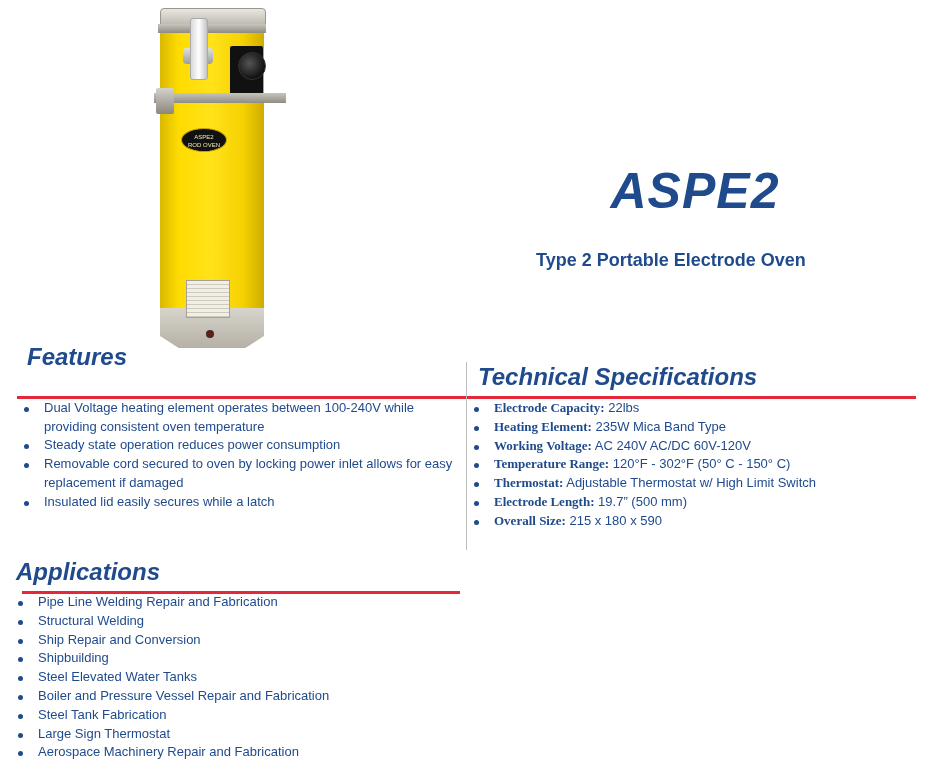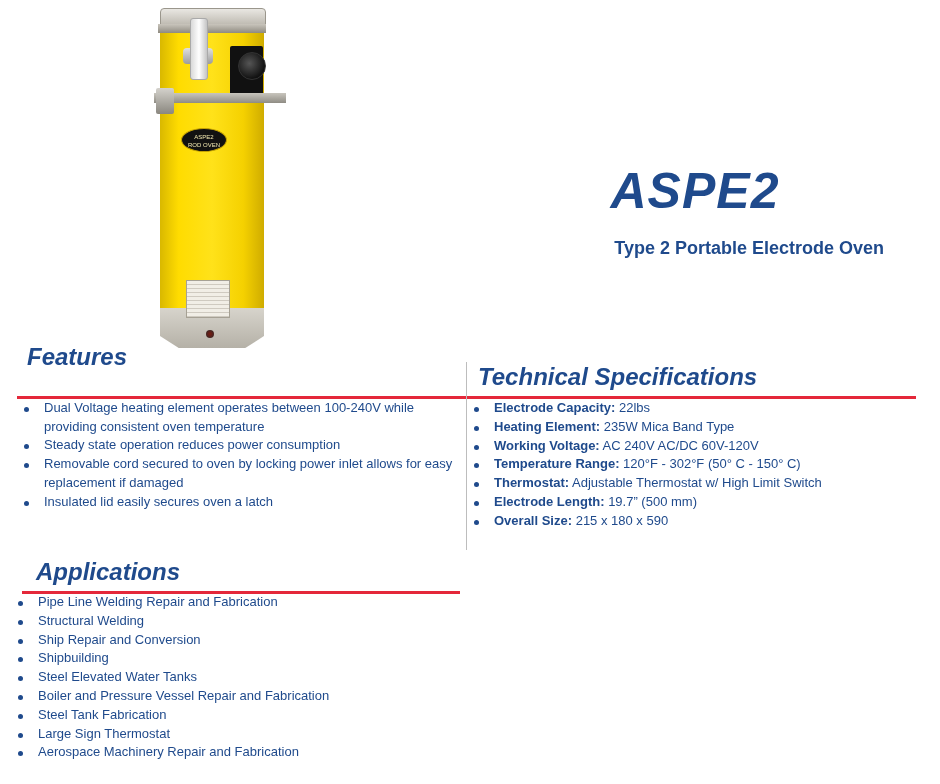--- a/index.html
+++ b/index.html
@@ -36,34 +36,34 @@
     .label-plate { position: absolute; left: 36px; top: 272px; width: 42px; height: 36px;
            background: repeating-linear-gradient(#f1eee6 0 3px,#cfcac0 3px 4px);
            border: 1px solid #a6a194; }
     .base { position: absolute; left: 10px; top: 300px; width: 104px; height: 40px;
            background: linear-gradient(#d7d4cc,#b5b1a7); clip-path: polygon(0 0,100% 0,100% 70%,82% 100%,18% 100%,0 70%); }
     .inlet { position: absolute; left: 56px; top: 322px; width: 8px; height: 8px;
            background: radial-gradient(circle,#7a1a10,#2a2a2a); border-radius: 50%; }
     .model { position: absolute; left: 545px; width: 300px; text-align: center; top: 162px;
              font-size: 50px; font-weight: bold; font-style: italic; color: #1f4a8c;
              letter-spacing: 1px; margin: 0; }
-    .subtitle { position: absolute; left: 520px; width: 360px; text-align: right; top: 232px;
-             font-size: 18px; font-weight: bold; color: #1f4a8c; line-height: 24px; margin: 4px; }
+    .subtitle { position: absolute; left: 520px; width: 360px; text-align: left; top: 232px;
+             font-size: 18px; font-weight: bold; color: #1f4a8c; line-height: 24px; margin: 16px; }
 
     
     .h2 { position: absolute; font-size: 24px; font-weight: bold; font-style: italic;
           color: #1f4a8c; margin: 0; }
     .rule { position: absolute; height: 3px; background: #e4283a; }
     .vdivider { position: absolute; left: 466px; top: 362px; width: 1px; height: 188px; background: #bdbdbd; }
 
     ul.list { position: absolute; margin: 0; padding: 0; list-style: none; }
     ul.list li { position: relative; font-size: 13px; line-height: 18.7px; color: #1f4a8c; padding-left: 26px; }
     ul.list li::before { content: ""; position: absolute; left: 6px; top: 8px; width: 5px; height: 5px;
           border-radius: 50%; background: #1f4a8c; }
-    ul.list li b { font-weight: bold; }
+    ul.list li b { font-weight: bold; font-family: Liberation Serif, serif; }
 
     #features-list { left: 18px; top: 399px; width: 440px; }
     #specs-list { left: 468px; top: 399px; width: 460px; }
     #specs-list li { line-height: 18.8px; }
     #apps-list { left: 12px; top: 593px; width: 430px; }
     #apps-list li { line-height: 18.8px; }
   </style>
 </head>
 <body>
 
@@ -90,37 +90,37 @@
 <div class="subtitle">
   <div>Type 2 Portable Electrode Oven</div>
 </div>
 
 <h2 class="h2" style="left:27px; top:343px;">Features</h2>
 <div class="rule" style="left:17px; top:396px; width:899px;"></div>
 <ul class="list" id="features-list">
   <li>Dual Voltage heating element operates between 100-240V while providing consistent oven temperature</li>
   <li>Steady state operation reduces power consumption</li>
   <li>Removable cord secured to oven by locking power inlet allows for easy replacement if damaged</li>
-  <li>Insulated lid easily secures oven a latch</li>
+  <li>Insulated lid easily secures while a latch</li>
 </ul>
 
 <div class="vdivider"></div>
 
 <h2 class="h2" style="left:478px; top:363px;">Technical Specifications</h2>
 <ul class="list" id="specs-list">
   <li><b>Electrode Capacity:</b><span> 22lbs</span></li>
   <li><b>Heating Element:</b><span> 235W Mica Band Type</span></li>
   <li><b>Working Voltage:</b><span> AC 240V AC/DC 60V-120V</span></li>
   <li><b>Temperature Range:</b><span> 120°F - 302°F (50° C - 150° C)</span></li>
   <li><b>Thermostat:</b><span> Adjustable Thermostat w/ High Limit Switch</span></li>
   <li><b>Electrode Length:</b><span> 19.7” (500 mm)</span></li>
   <li><b>Overall Size:</b><span> 215 x 180 x 590</span></li>
 </ul>
 
-<h2 class="h2" style="left:36px; top:558px;">Applications</h2>
+<h2 class="h2" style="left:16px; top:558px;">Applications</h2>
 <div class="rule" style="left:22px; top:591px; width:438px;"></div>
 <ul class="list" id="apps-list">
   <li>Pipe Line Welding Repair and Fabrication</li>
   <li>Structural Welding</li>
   <li>Ship Repair and Conversion</li>
   <li>Shipbuilding</li>
   <li>Steel Elevated Water Tanks</li>
   <li>Boiler and Pressure Vessel Repair and Fabrication</li>
   <li>Steel Tank Fabrication</li>
   <li>Large Sign Thermostat</li>

